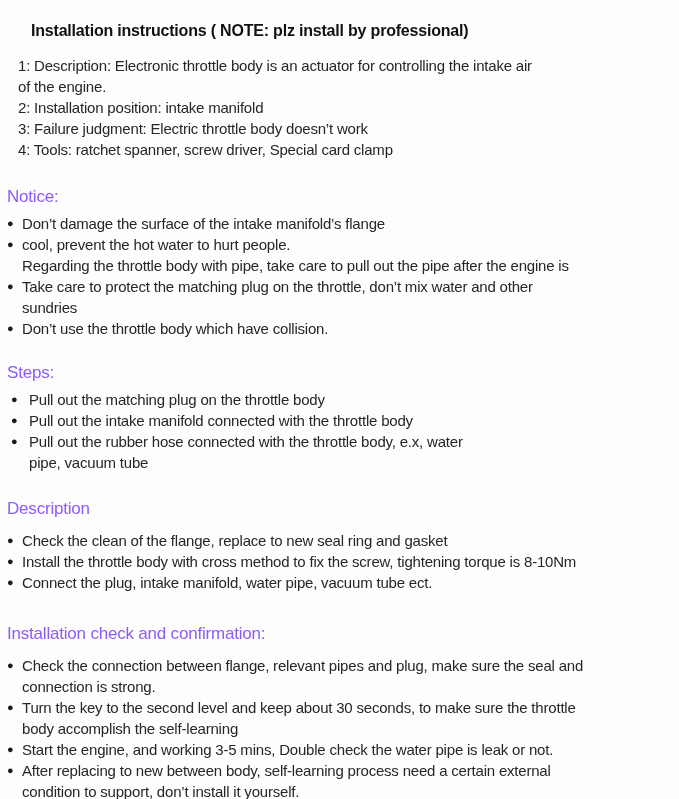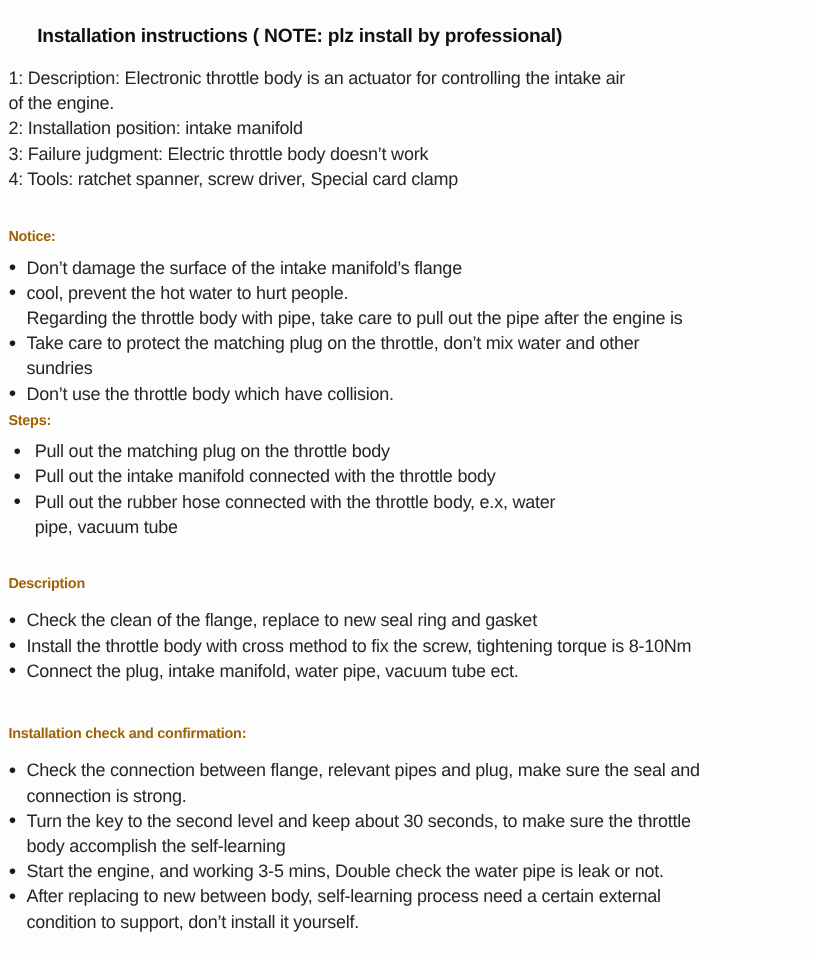--- a/index.html
+++ b/index.html
@@ -17,30 +17,31 @@
   .doc-title {
     font-size: 16px;
     font-weight: 700;
     color: #111111;
     padding-left: 3px;
     line-height: 22px;
     margin-left: 21px;
   }
   .intro {
     margin-top: 13px;
+    margin-left: 11px;
   }
   .line { white-space: nowrap; }
   .section-heading {
-    font-size: 12px;
-    font-weight: 700;
-    color: #a16207;
+    font-size: 17px;
+    font-weight: 400;
+    color: #8b5cf6;
     line-height: 22px;
   }
   .sec-notice  { margin-top: 26px; }
-  .sec-steps   { }
+  .sec-steps   { margin-top: 23px; }
   .sec-install { margin-top: 25px; }
   .sec-check   { margin-top: 30px; }
   .bullet-list { margin-top: 5px; }
   .sec-install .bullet-list, .sec-check .bullet-list { margin-top: 10px; }
   .bullet-item {
     display: flex;
     align-items: flex-start;
   }
   .bullet {
     flex: 0 0 15px;

